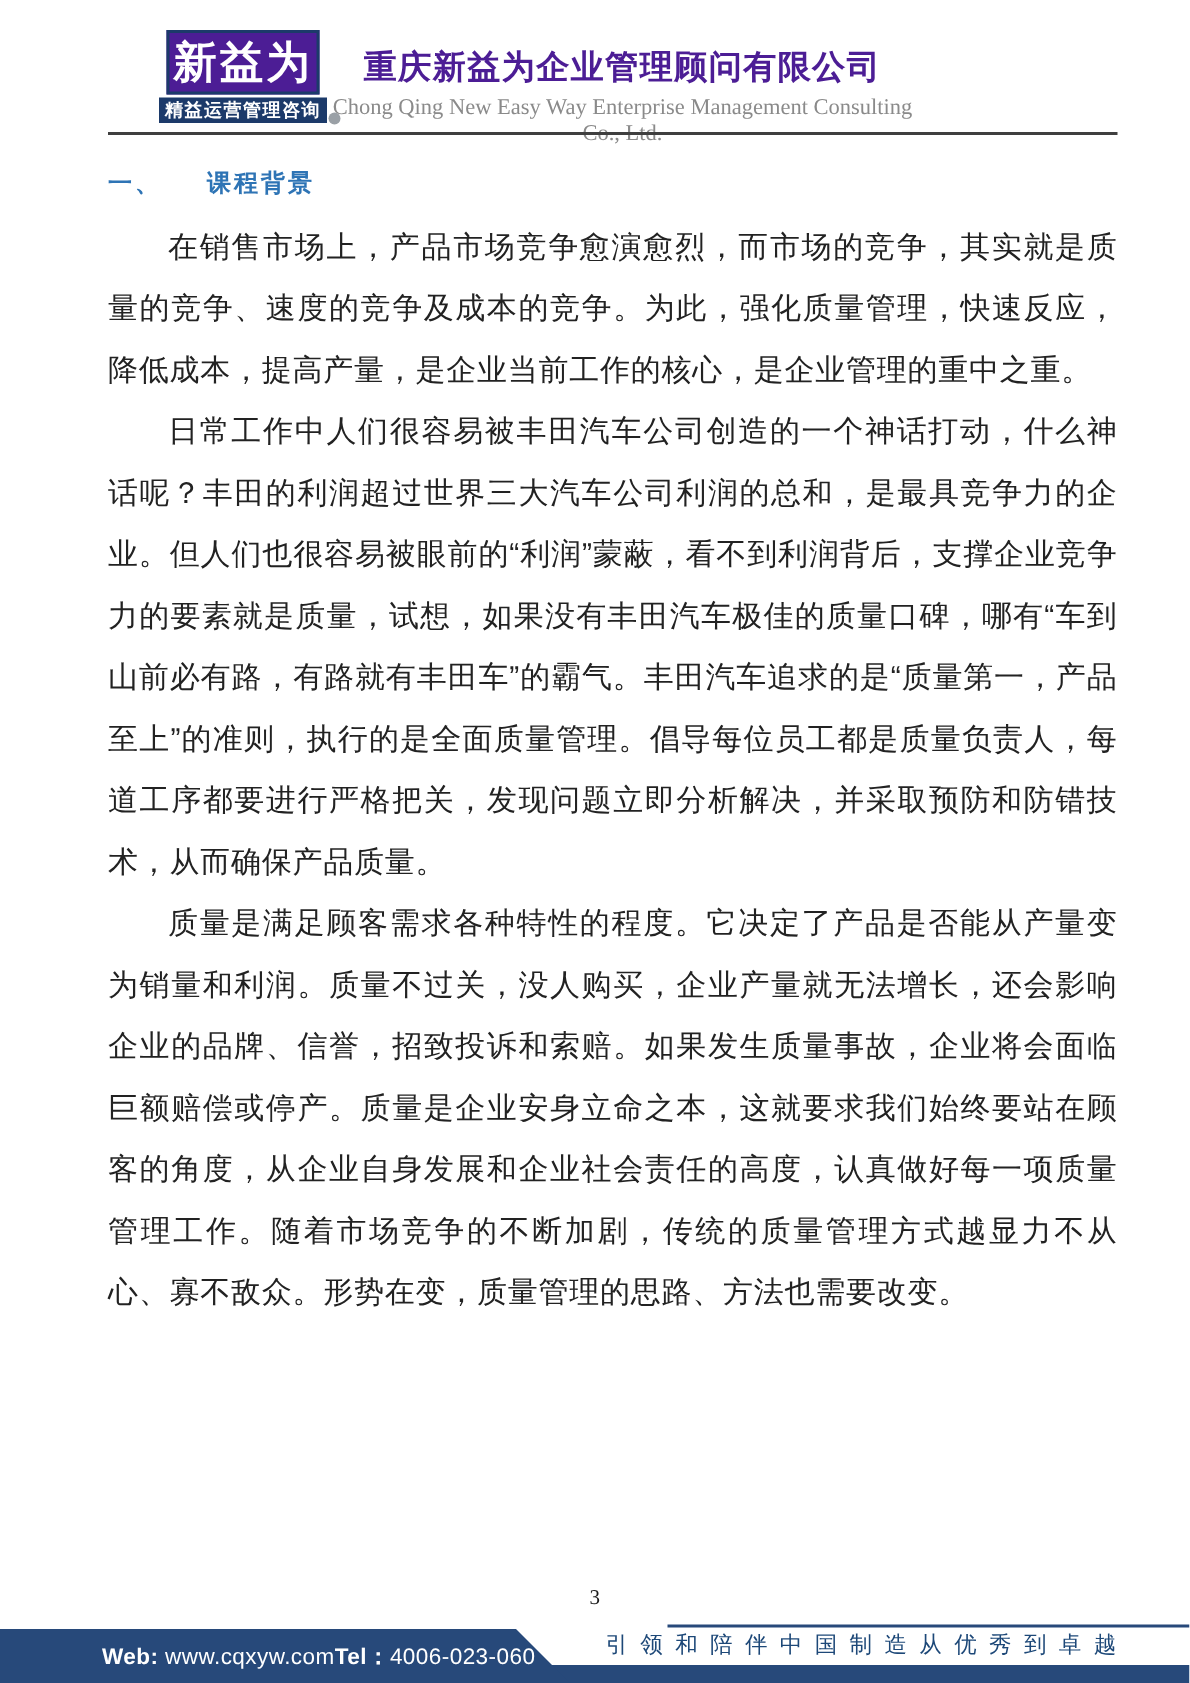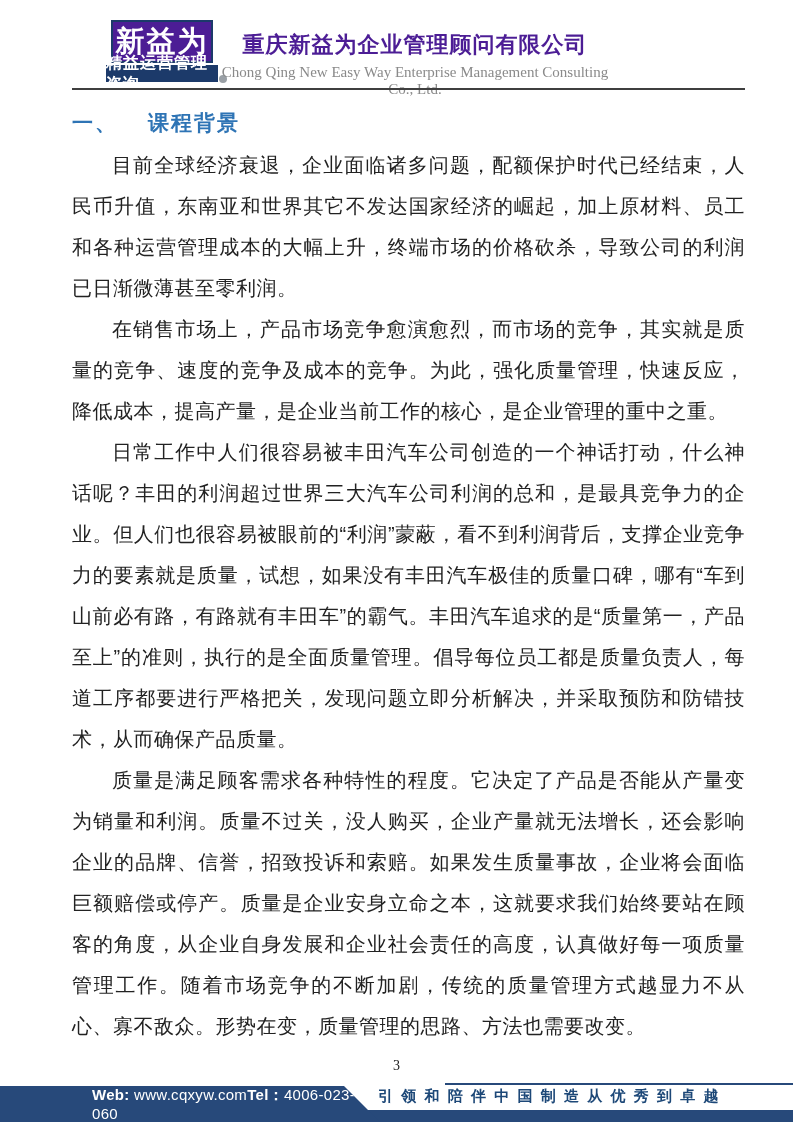--- a/index.html
+++ b/index.html
@@ -18,21 +18,21 @@
   .logo-box {
     width: 102px; height: 43px; margin: 0 auto;
     background: #4c1d95; color: #ffffff;
     font-size: 29px; font-weight: bold; letter-spacing: 2px;
     display: flex; align-items: center; justify-content: center;
     border: 2px solid #1c3a6a;
   }
   .logo-sub {
     margin-top: 2px; width: 112px; height: 17px;
     background: #1c3a6a; color: #ffffff;
-    font-size: 16px; font-weight: bold; letter-spacing: 1px;
+    font-size: 12px; font-weight: bold; letter-spacing: 1px;
     display: flex; align-items: center; justify-content: center;
     position: relative;
   }
   .logo-dot {
     position: absolute; right: -9px; bottom: -1px;
     width: 8px; height: 8px; border-radius: 50%;
     background: #9aa0a6;
   }
   .company {
     position: absolute; left: 215px; top: 30px; width: 400px;
@@ -49,21 +49,21 @@
   .header-rule {
     position: absolute; left: 72px; top: 88px;
     width: 673px; height: 2px; background: #3f3f3f;
   }
 
   
   .main {
     position: absolute; left: 72px; top: 108px; width: 673px;
   }
   .section-heading {
-    color: #2e74b5; font-size: 21px; font-weight: bold;
+    color: #2e74b5; font-size: 16px; font-weight: bold;
     letter-spacing: 2px; line-height: 30px;
   }
   .section-heading .sec-num { margin-right: 30px; }
   .body-text p {
     font-size: 20px; line-height: 41px; color: #222222;
     text-align: justify; text-indent: 2em; letter-spacing: 0.5px;
   }
   .body-text { margin-top: 7px; }
 
   
@@ -85,26 +85,27 @@
   .footer-bottom-strip {
     position: absolute; left: 0; right: 0; bottom: 0; height: 12px;
     background: #27497a;
   }
   .footer-left-block {
     position: absolute; left: 0; top: 8px; width: 380px; height: 36px;
     background: #27497a;
     clip-path: polygon(0 0, 344px 0, 380px 100%, 0 100%);
     color: #ffffff; font-size: 15px;
     display: flex; align-items: center;
-    padding-left: 92px; letter-spacing: 0.3px;
+    padding-left: 68px; letter-spacing: 0.3px;
   }
   .footer-left-block b { font-weight: bold; }
   .footer-slogan {
     position: absolute; left: 378px; right: 15px; top: 9px;
-    color: #1d4878; font-size: 15px; font-weight: bold;
+    text-align: center;
+    color: #1d4878; font-size: 15px; font-weight: normal;
     letter-spacing: 0.55em; white-space: nowrap;
   }
 </style>
 </head>
 <body>
 
 <header>
   <div class="logo">
     <div class="logo-box">新益为</div>
     <div class="logo-sub">
@@ -117,21 +118,20 @@
     <div class="company-en">Chong Qing New Easy Way Enterprise Management Consulting Co., Ltd.</div>
   </div>
   <div class="header-rule"></div>
 </header>
 
 <main class="main">
   <h2 class="section-heading">
     <span class="sec-num">一、</span><span>课程背景</span>
   </h2>
   <div class="body-text">
-    <p>目前全球经济衰退，企业面临诸多问题，配额保护时代已经结束，人民币升值，东南亚和世界其它不发达国家经济的崛起，加上原材料、员工和各种运营管理成本的大幅上升，终端市场的价格砍杀，导致公司的利润已日渐微薄甚至零利润。</p>
     <p>在销售市场上，产品市场竞争愈演愈烈，而市场的竞争，其实就是质量的竞争、速度的竞争及成本的竞争。为此，强化质量管理，快速反应，降低成本，提高产量，是企业当前工作的核心，是企业管理的重中之重。</p>
     <p>日常工作中人们很容易被丰田汽车公司创造的一个神话打动，什么神话呢？丰田的利润超过世界三大汽车公司利润的总和，是最具竞争力的企业。但人们也很容易被眼前的“利润”蒙蔽，看不到利润背后，支撑企业竞争力的要素就是质量，试想，如果没有丰田汽车极佳的质量口碑，哪有“车到山前必有路，有路就有丰田车”的霸气。丰田汽车追求的是“质量第一，产品至上”的准则，执行的是全面质量管理。倡导每位员工都是质量负责人，每道工序都要进行严格把关，发现问题立即分析解决，并采取预防和防错技术，从而确保产品质量。</p>
     <p>质量是满足顾客需求各种特性的程度。它决定了产品是否能从产量变为销量和利润。质量不过关，没人购买，企业产量就无法增长，还会影响企业的品牌、信誉，招致投诉和索赔。如果发生质量事故，企业将会面临巨额赔偿或停产。质量是企业安身立命之本，这就要求我们始终要站在顾客的角度，从企业自身发展和企业社会责任的高度，认真做好每一项质量管理工作。随着市场竞争的不断加剧，传统的质量管理方式越显力不从心、寡不敌众。形势在变，质量管理的思路、方法也需要改变。</p>
   </div>
 </main>
 
 <div class="page-number">3</div>
 
 <footer class="footer">
   <div class="footer-thin-line"></div>

